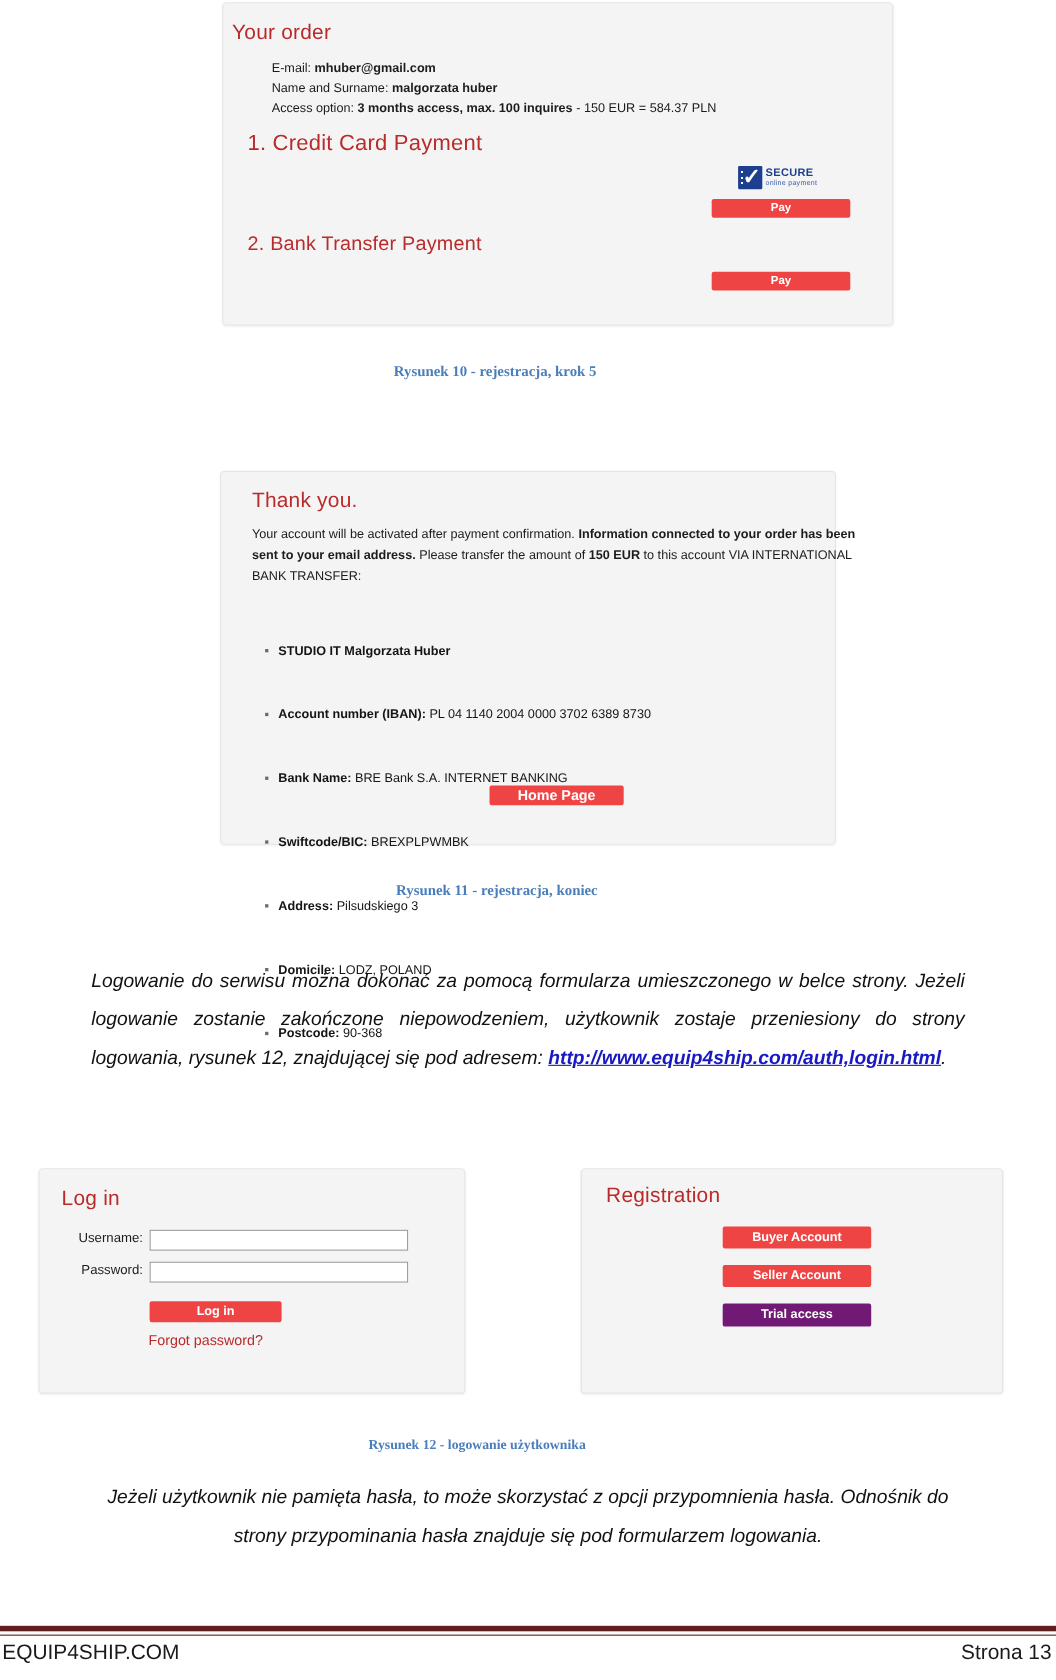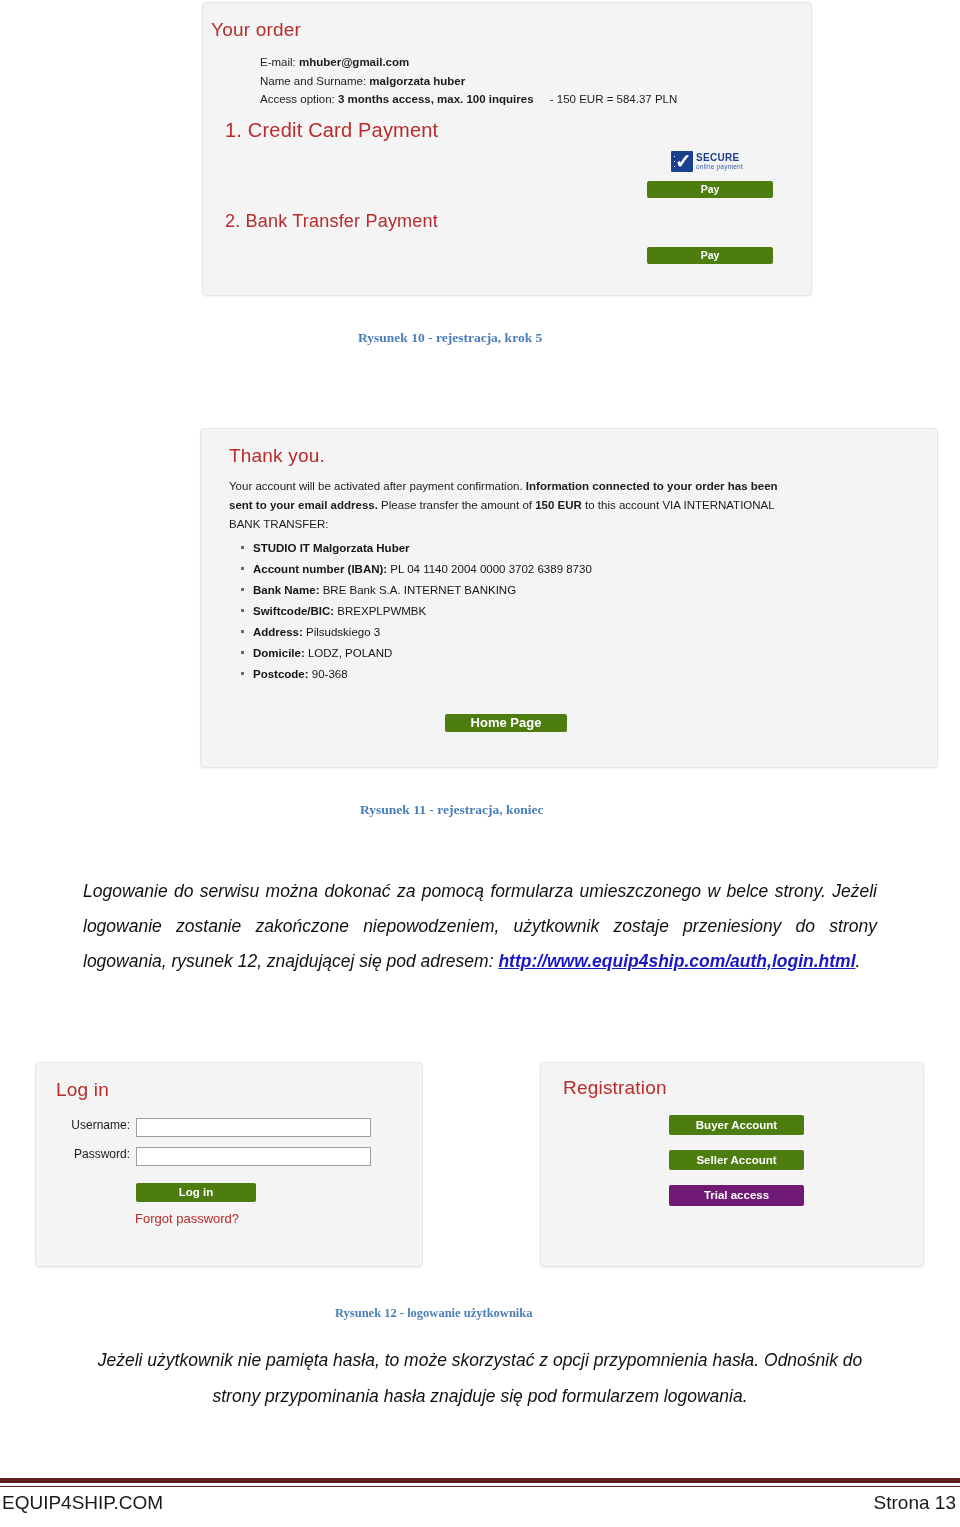--- a/index.html
+++ b/index.html
@@ -50,21 +50,21 @@
     font-size: 19px;
   }
   .order-lines {
     position: absolute;
     left: 44px;
     top: 50px;
     font-size: 11.5px;
     color: #1c1c1c;
     line-height: 18.5px;
   }
-  .order-lines .lbl { font-weight: normal; margin-left: 13px; }
+  .order-lines .lbl { font-weight: normal; }
   .order-lines .val { font-weight: bold; }
 
   #cc-head {
     position: absolute;
     left: 22px;
     top: 116px;
     font-size: 20px;
   }
   #bt-head {
     position: absolute;
@@ -122,21 +122,21 @@
   }
   .secure-text .s2 {
     display: block;
     color: #3b5ea8;
     font-size: 6.5px;
     letter-spacing: 0.2px;
     margin-top: 1px;
   }
 
   .gray-btn {
-    background: #4d7c0f;
+    background: #ef4444;
     color: #ffffff;
     border: none;
     font-weight: bold;
     text-align: center;
     box-sizing: border-box;
     border-radius: 2px;
     font-family: "Liberation Sans", sans-serif;
   }
   #pay-cc {
     position: absolute;
@@ -154,21 +154,21 @@
     width: 126px;
     height: 17px;
     font-size: 10.5px;
     line-height: 17px;
   }
 
   
   #shot-thanks {
     left: 200px;
     top: 428px;
-    width: 738px;
+    width: 560px;
     height: 340px;
   }
   #thanks-title {
     position: absolute;
     left: 28px;
     top: 16px;
     font-size: 19px;
   }
   #thanks-body {
     position: absolute;
@@ -190,20 +190,21 @@
     list-style: none;
     font-size: 11.5px;
     color: #151515;
   }
   .bank-list li {
     position: relative;
     padding-left: 14px;
     margin-bottom: 7px;
     font-weight: bold;
     line-height: 14px;
+    margin-top: 44px;
   }
   .bank-list li::before {
     content: "";
     position: absolute;
     left: 2px;
     top: 5px;
     width: 3px;
     height: 3px;
     background: #6b6b6b;
   }
@@ -256,21 +257,21 @@
   }
 
   
   #shot-login {
     left: 35px;
     top: 1062px;
     width: 388px;
     height: 205px;
   }
   #shot-register {
-    left: 540px;
+    left: 528px;
     top: 1062px;
     width: 384px;
     height: 205px;
   }
   #login-title {
     position: absolute;
     left: 20px;
     top: 16px;
     font-size: 19px;
   }

